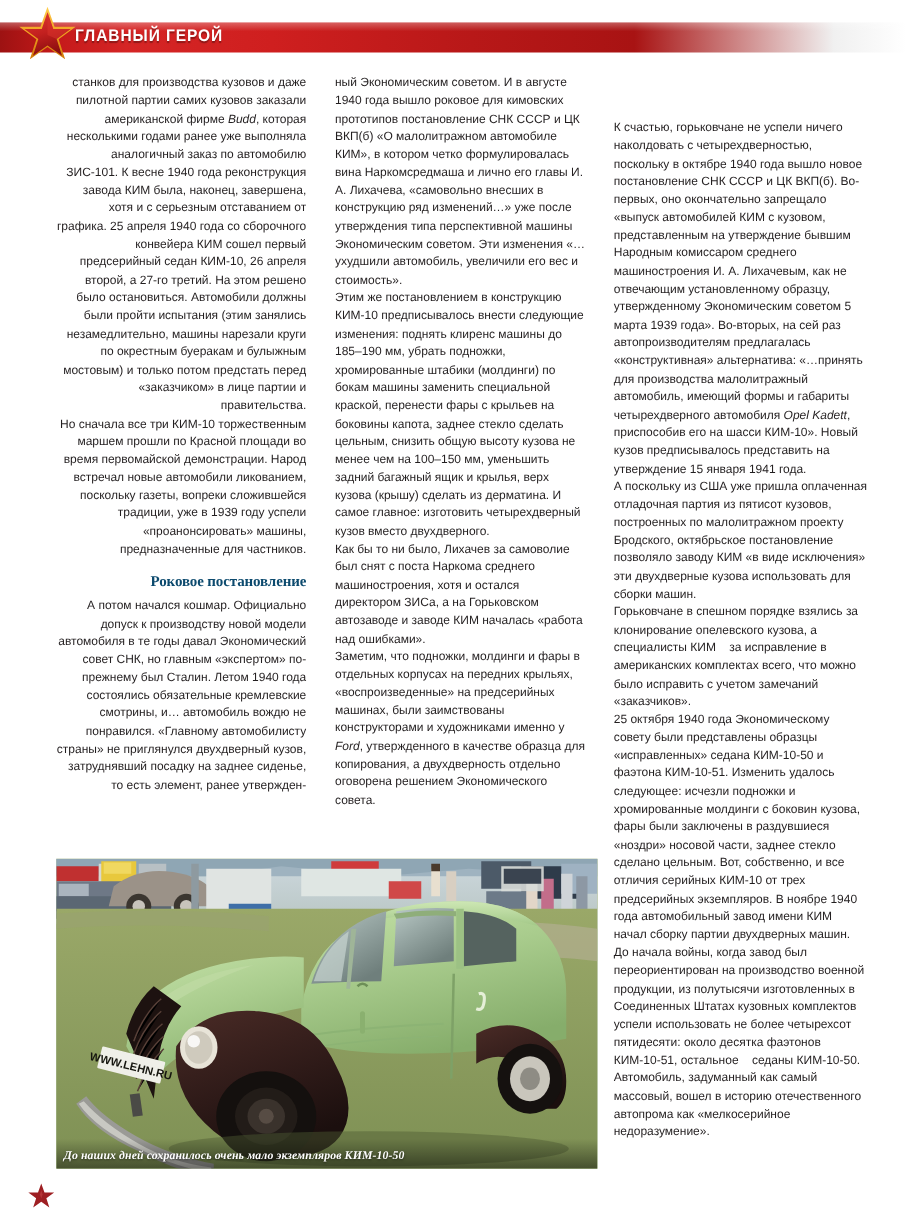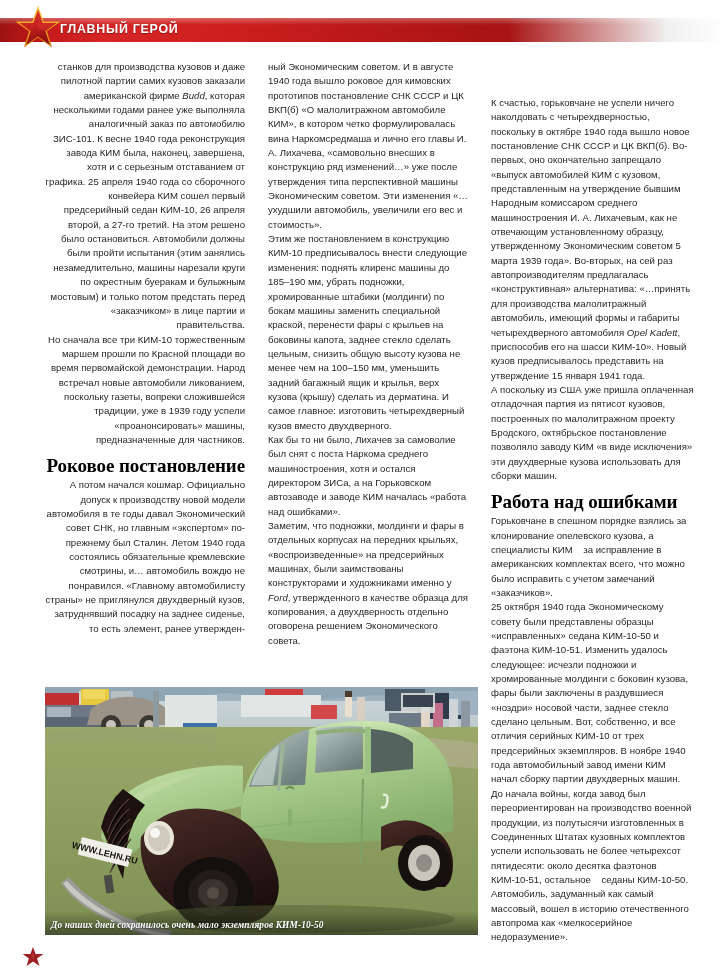--- a/index.html
+++ b/index.html
@@ -96,24 +96,24 @@
 
   .col p {
     margin: 0;
     text-indent: 0;
   }
 
   .col p + p { margin-top: 0; }
 
   .section-head {
     font-family: "Liberation Serif", serif;
-    font-size: 19px;
+    font-size: 12px;
     font-weight: bold;
     line-height: 19px;
-    color: #000000;
+    color: #0c4a6e;
     margin: 9px 0 3px 0;
     letter-spacing: -0.1px;
   }
 
   em.src { font-style: italic; }
 
   
   .photo {
     position: absolute;
     left: 45px;
@@ -172,21 +172,20 @@
 <div class="col c2" style="max-height: 627px; overflow: hidden;">
   <p>ный Экономическим советом. И в августе 1940 года вышло роковое для кимовских прототипов постановление СНК СССР и ЦК ВКП(б) «О малолитражном автомобиле КИМ», в котором четко формулировалась вина Наркомсредмаша и лично его главы И. А. Лихачева, «самовольно внесших в конструкцию ряд изменений…» уже после утверждения типа перспективной машины Экономическим советом. Эти изменения «…ухудшили автомобиль, увеличили его вес и стоимость».</p>
   <p>Этим же постановлением в конструкцию КИМ-10 предписывалось внести следующие изменения: поднять клиренс машины до 185–190 мм, убрать подножки, хромированные штабики (молдинги) по бокам машины заменить специальной краской, перенести фары с крыльев на боковины капота, заднее стекло сделать цельным, снизить общую высоту кузова не менее чем на 100–150 мм, уменьшить задний багажный ящик и крылья, верх кузова (крышу) сделать из дерматина. И самое главное: изготовить четырехдверный кузов вместо двухдверного.</p>
   <p>Как бы то ни было, Лихачев за самоволие был снят с поста Наркома среднего машиностроения, хотя и остался директором ЗИСа, а на Горьковском автозаводе и заводе КИМ началась «работа над ошибками».</p>
   <p>Заметим, что подножки, молдинги и фары в отдельных корпусах на передних крыльях, «воспроизведенные» на предсерийных машинах, были заимствованы конструкторами и художниками именно у <em class="src">Ford</em>, утвержденного в качестве образца для копирования, а двухдверность отдельно оговорена решением Экономического совета.</p>
 </div>
 
 <div class="col c3">
   <p>К счастью, горьковчане не успели ничего наколдовать с четырехдверностью, поскольку в октябре 1940 года вышло новое постановление СНК СССР и ЦК ВКП(б). Во-первых, оно окончательно запрещало «выпуск автомобилей КИМ с кузовом, представленным на утверждение бывшим Народным комиссаром среднего машиностроения И. А. Лихачевым, как не отвечающим установленному образцу, утвержденному Экономическим советом 5 марта 1939 года». Во-вторых, на сей раз автопроизводителям предлагалась «конструктивная» альтернатива: «…принять для производства малолитражный автомобиль, имеющий формы и габариты четырехдверного автомобиля <em class="src">Opel Kadett</em>, приспособив его на шасси КИМ-10». Новый кузов предписывалось представить на утверждение 15 января 1941 года.</p>
   <p>А поскольку из США уже пришла оплаченная отладочная партия из пятисот кузовов, построенных по малолитражном проекту Бродского, октябрьское постановление позволяло заводу КИМ «в виде исключения» эти двухдверные кузова использовать для сборки машин.</p>
-  <h2 class="section-head">Работа над ошибками</h2>
   <p>Горьковчане в спешном порядке взялись за клонирование опелевского кузова, а специалисты КИМ &nbsp;&nbsp;&nbsp;за исправление в американских комплектах всего, что можно было исправить с учетом замечаний «заказчиков».</p>
   <p>25 октября 1940 года Экономическому совету были представлены образцы «исправленных» седана КИМ-10-50 и фаэтона КИМ-10-51. Изменить удалось следующее: исчезли подножки и хромированные молдинги с боковин кузова, фары были заключены в раздувшиеся «ноздри» носовой части, заднее стекло сделано цельным. Вот, собственно, и все отличия серийных КИМ-10 от трех предсерийных экземпляров. В ноябре 1940 года автомобильный завод имени КИМ начал сборку партии двухдверных машин.</p>
   <p>До начала войны, когда завод был переориентирован на производство военной продукции, из полутысячи изготовленных в Соединенных Штатах кузовных комплектов успели использовать не более четырехсот пятидесяти: около десятка фаэтонов КИМ-10-51, остальное &nbsp;&nbsp;&nbsp;седаны КИМ-10-50. Автомобиль, задуманный как самый массовый, вошел в историю отечественного автопрома как «мелкосерийное недоразумение».</p>
 </div>
 
 <div class="photo">
   <svg viewBox="0 0 433 248" width="433" height="248" preserveAspectRatio="none">
     <defs>
       <linearGradient id="skyg" x1="0" y1="0" x2="0" y2="1">
         <stop offset="0%" stop-color="#cdd8de"></stop>

